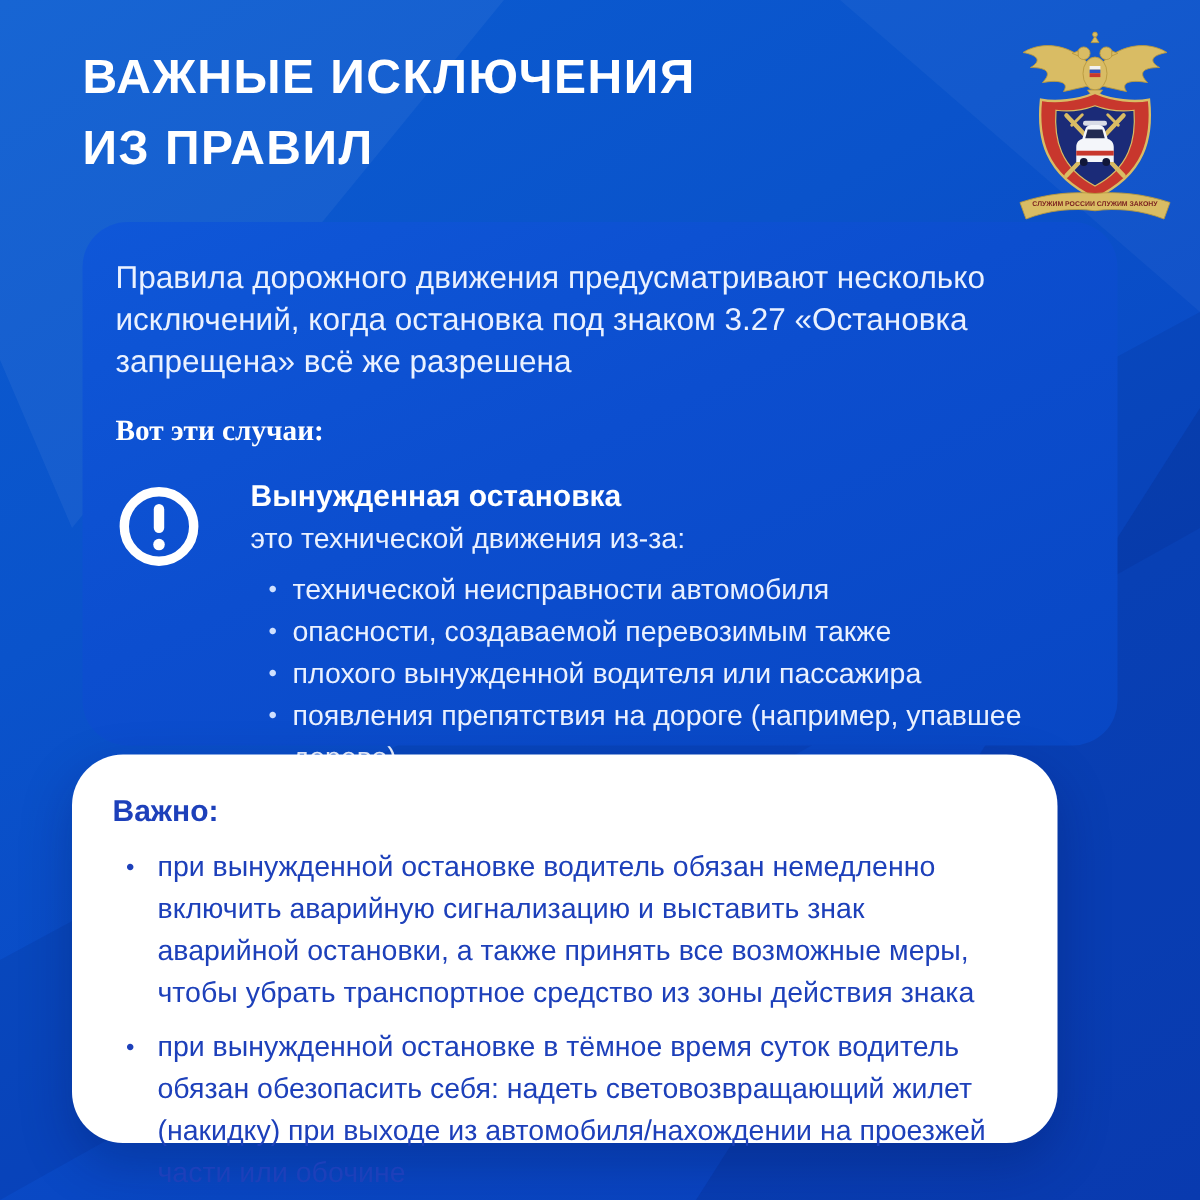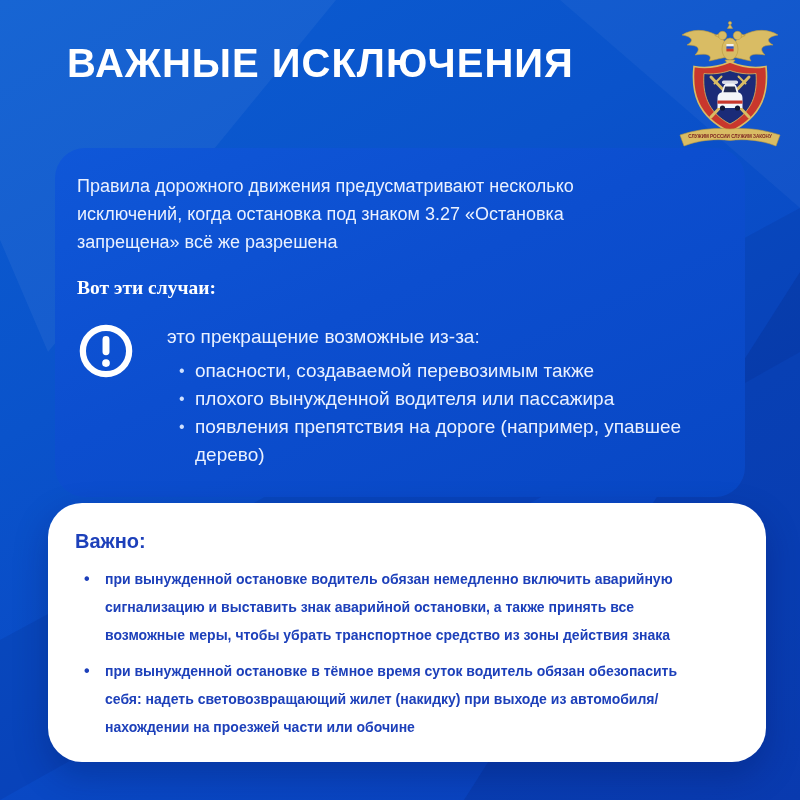--- a/index.html
+++ b/index.html
@@ -8,71 +8,71 @@
     font-family:"Liberation Sans",sans-serif;
     background:linear-gradient(150deg,#0b5dd1 0%,#0a53cb 35%,#0948c4 65%,#0a41be 100%);
   }
   .bg-shape{position:absolute;inset:0;pointer-events:none;}
   .bg-shape.s1{background:rgba(4,22,98,.16);clip-path:polygon(58% 100%,100% 34%,100% 100%);}
   .bg-shape.s2{background:rgba(4,22,98,.10);clip-path:polygon(0 80%,100% 26%,100% 44%,0 100%);}
   .bg-shape.s3{background:rgba(255,255,255,.05);clip-path:polygon(0 0,42% 0,6% 44%,0 30%);}
   .bg-shape.s4{background:rgba(255,255,255,.04);clip-path:polygon(70% 0,100% 0,100% 26%);}
 
   .title{
-    position:absolute;left:55px;top:28px;margin:12px;color:#ffffff;
-    font-size:40px;line-height:47px;font-weight:700;letter-spacing:1px;
+    position:absolute;left:55px;top:28px;margin:0;color:#ffffff;
+    font-size:32px;line-height:47px;font-weight:700;letter-spacing:1px;
   }
 
   .emblem{position:absolute;left:676px;top:18px;width:108px;height:132px;}
 
   .card-blue{
     position:absolute;left:55px;top:148px;width:690px;height:349px;
     border-radius:30px;box-sizing:border-box;padding:24px 36px 0 22px;
     background:linear-gradient(155deg,#0f57d8 0%,#0c4ecf 45%,#0847c4 100%);
     color:#f0f5ff;
   }
-  .card-blue .intro{margin:0;font-size:18px;line-height:28px;max-width:585px;color:#eaf1ff;}
+  .card-blue .intro{margin:0;font-size:21px;line-height:28px;max-width:585px;color:#eaf1ff;}
   .card-blue .cases{margin:21px 0 0 0;font-size:19.5px;font-weight:700;color:#ffffff;font-family:Liberation Serif, serif;}
   .fs-row{display:flex;margin-top:21px;}
   .warn-icon{flex:0 0 auto;width:54px;height:54px;margin:4px 0 0 2px;}
   .fs-col{margin-left:34px;}
   .fs-col h2{margin:0;font-size:20px;font-weight:700;color:#ffffff;}
   .fs-col .sub{margin:3px 0 0 0;font-size:19px;line-height:27px;color:#eaf1ff;}
   .fs-col ul{list-style:none;margin:7px 0 0 0;padding:0;}
   .fs-col li{
     position:relative;padding-left:28px;font-size:19px;line-height:28px;
     max-width:500px;color:#eaf1ff;
   }
   .fs-col li::before{content:"•";position:absolute;left:12px;top:0;font-size:16px;color:#cfe0ff;}
 
   .card-white{
-    position:absolute;left:48px;top:503px;width:718px;height:259px;
+    position:absolute;left:48px;top:503px;width:657px;height:259px;
     border-radius:34px;box-sizing:border-box;padding:27px 40px 0 27px;
     background:#ffffff;color:#1d40ba;
     box-shadow:0 14px 34px rgba(2,18,80,.28);
   }
   .card-white h3{margin:0;font-size:20px;font-weight:700;}
   .card-white ul{list-style:none;margin:12px 0 0 0;padding:0;}
   .card-white li{
     position:relative;padding-left:30px;margin-bottom:8px;
-    font-size:14px;line-height:28px;font-weight:700;max-width:585px;
+    font-size:19px;line-height:28px;font-weight:400;max-width:585px;
   }
   .card-white li::before{content:"•";position:absolute;left:9px;top:0;font-size:16px;}
 </style>
 </head>
 <body>
 
 <div class="poster">
 
   <div class="bg-shape s1"></div>
   <div class="bg-shape s2"></div>
   <div class="bg-shape s3"></div>
   <div class="bg-shape s4"></div>
 
-  <h1 class="title"><span>ВАЖНЫЕ ИСКЛЮЧЕНИЯ</span><br></h1>
+  <h1 class="title"><span>ВАЖНЫЕ ИСКЛЮЧЕНИЯ</span><br><span>ИЗ ПРАВИЛ</span></h1>
 
   <div class="emblem">
     <svg viewBox="0 0 108 132" width="108" height="132">
 
       <g fill="#d9bc64" stroke="#b8983e" stroke-width="0.6">
         <path d="M54 30 C44 14 22 7 6 17 C17 19 18 23 11 27 C23 27 25 31 19 37 C31 35 37 37 33 43 C43 41 49 39 54 39 Z"></path>
         <path d="M54 30 C64 14 86 7 102 17 C91 19 90 23 97 27 C85 27 83 31 89 37 C77 35 71 37 75 43 C65 41 59 39 54 39 Z"></path>
         <ellipse cx="54" cy="31" rx="8" ry="11"></ellipse>
         <circle cx="46.5" cy="17.5" r="4.2"></circle>
         <circle cx="61.5" cy="17.5" r="4.2"></circle>
@@ -123,22 +123,24 @@
 
     <div class="fs-row">
       <div class="warn-icon">
         <svg viewBox="0 0 56 56" width="54" height="54">
           <circle cx="28" cy="28" r="24" fill="none" stroke="#ffffff" stroke-width="6.5"></circle>
           <rect x="24.4" y="12.5" width="7.2" height="20" rx="3.6" fill="#ffffff"></rect>
           <circle cx="28" cy="40.5" r="4" fill="#ffffff"></circle>
         </svg>
       </div>
       <div class="fs-col">
-        <p class="sub">это прекращение возможные из-за:</p>
+        <h2>Вынужденная остановка</h2>
+        <p class="sub">это технической движения из-за:</p>
         <ul>
+          <li>технической неисправности автомобиля</li>
           <li>опасности, создаваемой перевозимым также</li>
           <li>плохого вынужденной водителя или пассажира</li>
           <li>появления препятствия на дороге (например, упавшее дерево)</li>
         </ul>
       </div>
     </div>
   </section>
 
   <section class="card-white">
     <h3>Важно:</h3>

